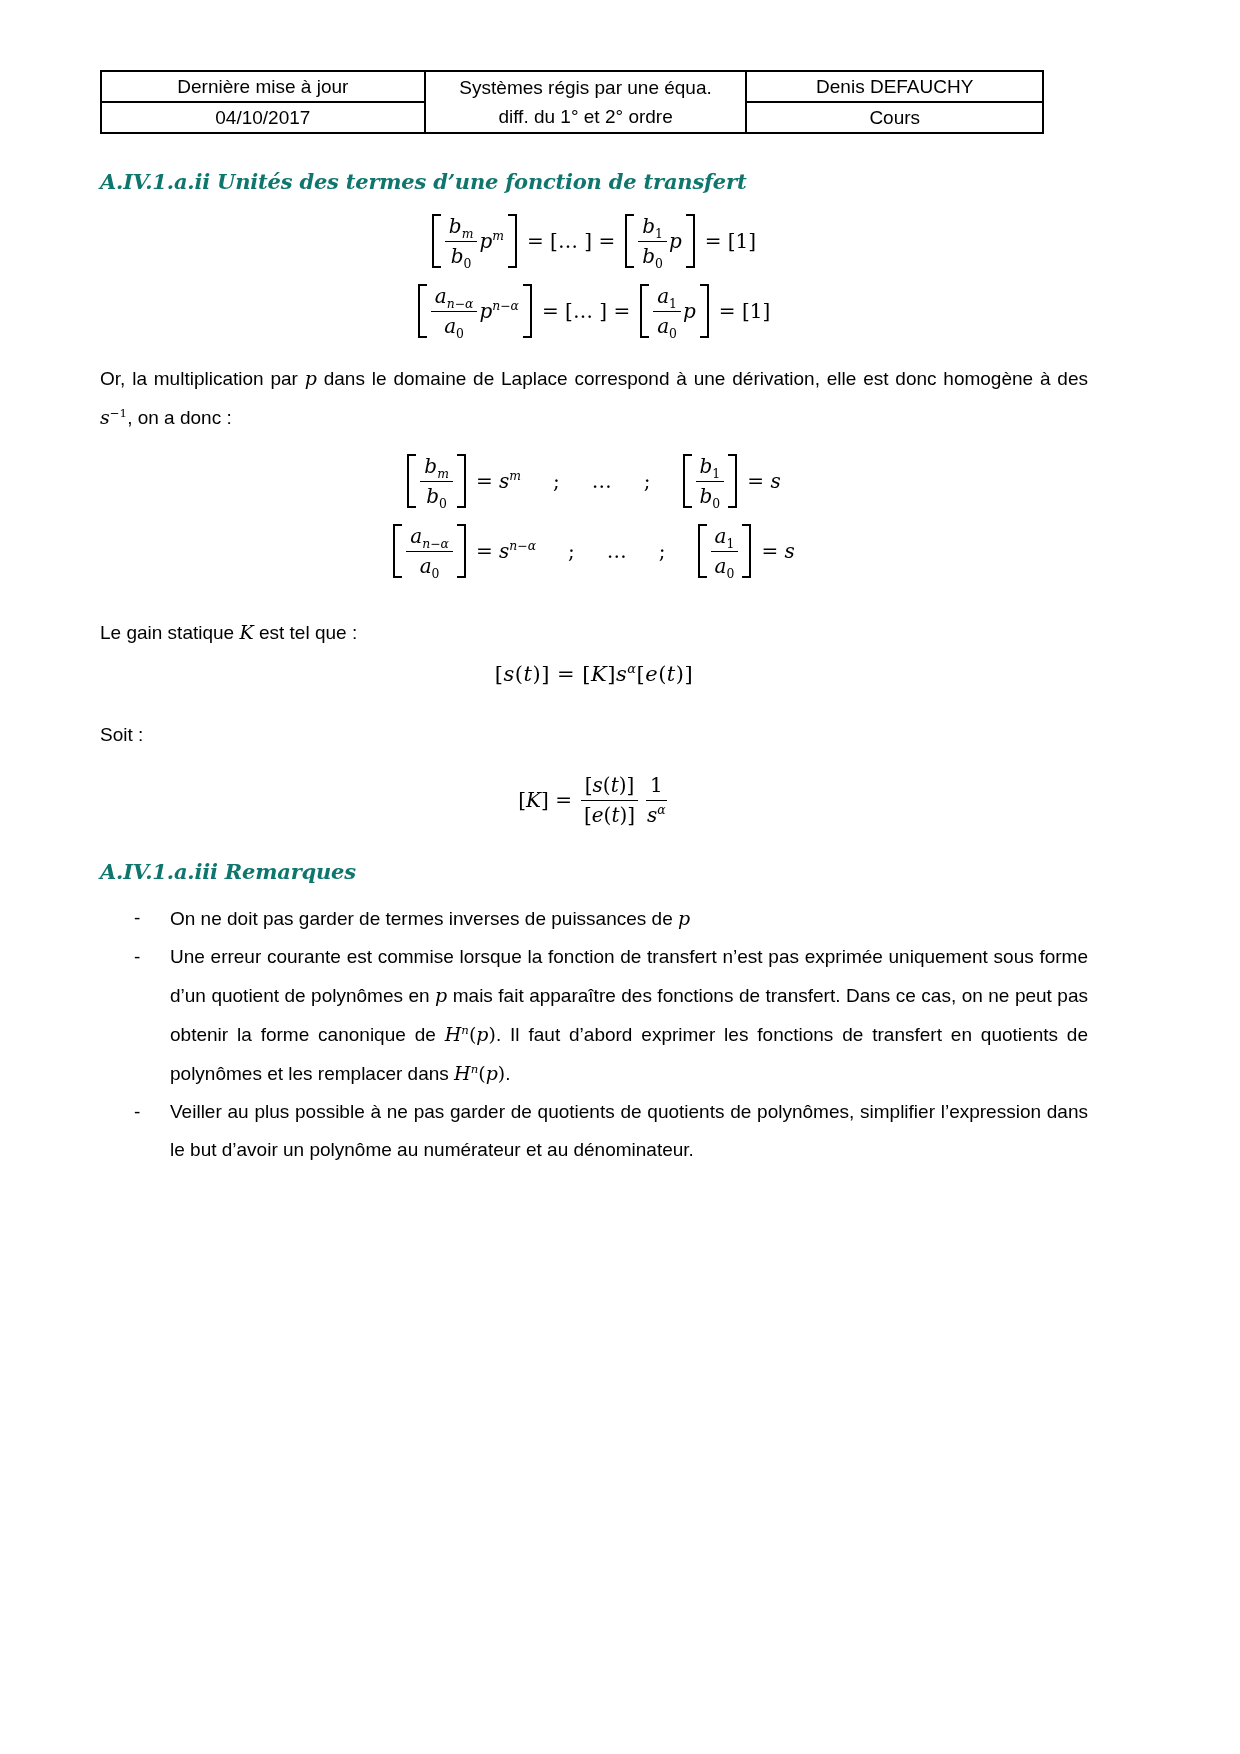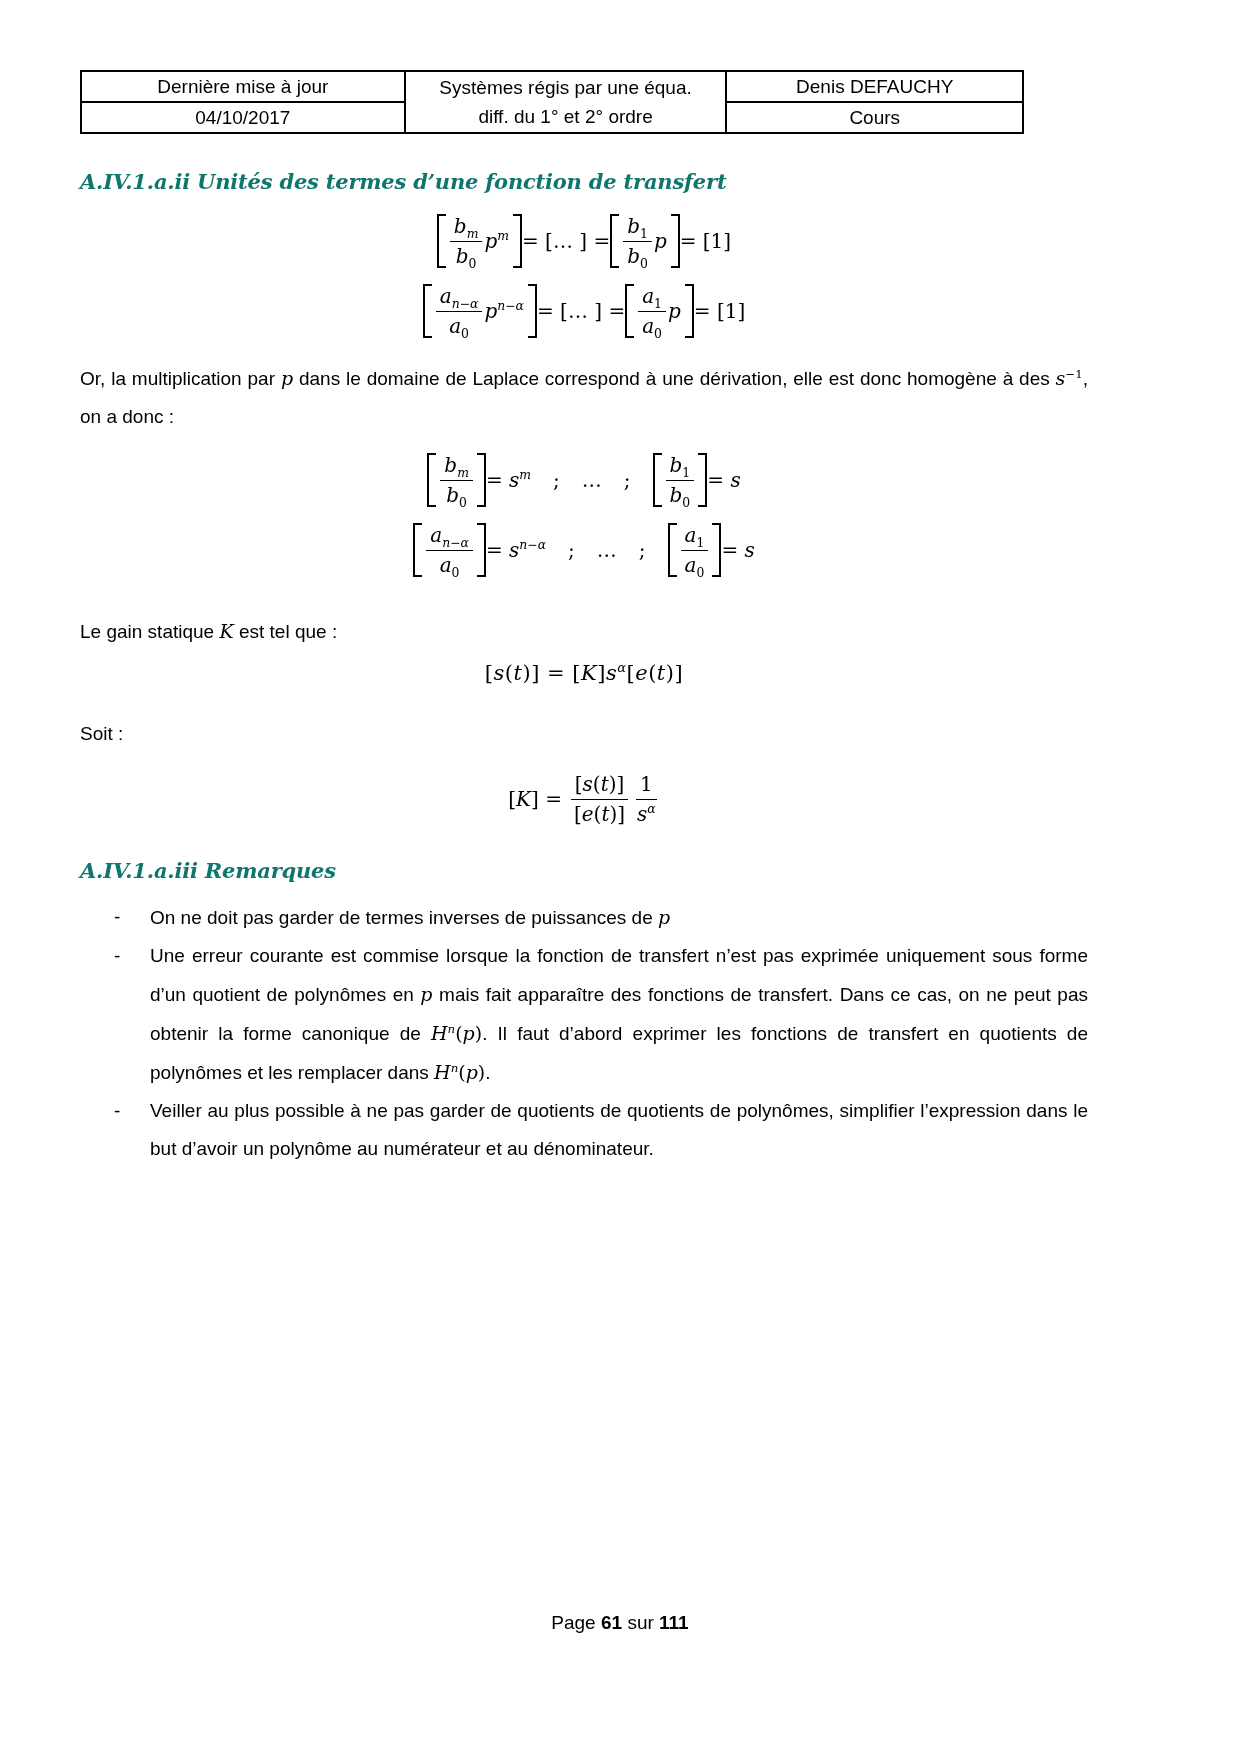--- a/index.html
+++ b/index.html
@@ -5,21 +5,21 @@
   html,body{margin:0;padding:0;background:#e8e8e8;}
   .page{
     position:relative;
     width:1240px;height:1754px;
     background:#ffffff;
     font-family:"Liberation Sans",sans-serif;
     color:#000;
     overflow:hidden;
     margin:0 auto;
   }
-  .content{padding:70px 152px 0 80px;}
+  .content{padding:70px 152px 0 100px;}
 
   
   table.hdr{
     border-collapse:collapse;
     width:944px;
     table-layout:fixed;
     font-size:19px;
   }
   table.hdr td{
     border:2px solid #000;
@@ -59,20 +59,21 @@
   i{font-style:italic;}
   sub,sup{line-height:0;font-size:0.62em;}
 
   
   .eqrow{
     display:flex;
     align-items:center;
     justify-content:center;
     font-size:20px;
     font-family:"DejaVu Serif",serif;
+    gap:10px;
   }
   .bgroup{display:inline-flex;align-items:center;}
   .bk{align-self:stretch;width:7px;margin:1px 0;}
   .bk.l{border:2.2px solid #000;border-right:none;margin-right:4px;}
   .bk.r{border:2.2px solid #000;border-left:none;margin-left:4px;}
   .frac{
     display:inline-flex;flex-direction:column;align-items:center;
     line-height:1.25;
   }
   .frac .num{border-bottom:1.8px solid #000;padding:1px 4px 2px 4px;}
@@ -248,14 +249,13 @@
         <span class="btext"><span>Une erreur courante est commise lorsque la fonction de transfert n’est pas exprimée uniquement sous forme d’un quotient de polynômes en </span><span class="mathf"><i>p</i></span><span> mais fait apparaître des fonctions de transfert. Dans ce cas, on ne peut pas obtenir la forme canonique de </span><span class="mathf"><i>H</i><sup><i>n</i></sup>(<i>p</i>)</span><span>. Il faut d’abord exprimer les fonctions de transfert en quotients de polynômes et les remplacer dans </span><span class="mathf"><i>H</i><sup><i>n</i></sup>(<i>p</i>)</span><span>.</span></span>
       </div>
       <div class="bullet">
         <span class="dash">-</span>
         <span class="btext"><span>Veiller au plus possible à ne pas garder de quotients de quotients de polynômes, simplifier l’expression dans le but d’avoir un polynôme au numérateur et au dénominateur.</span></span>
       </div>
     </div>
 
   </div>
 
-  <div class="footer"><span>Page </span><span class="b">61</span><span> sur </span><span class="b">111</span></div>
 </div>
 
 </body></html>

